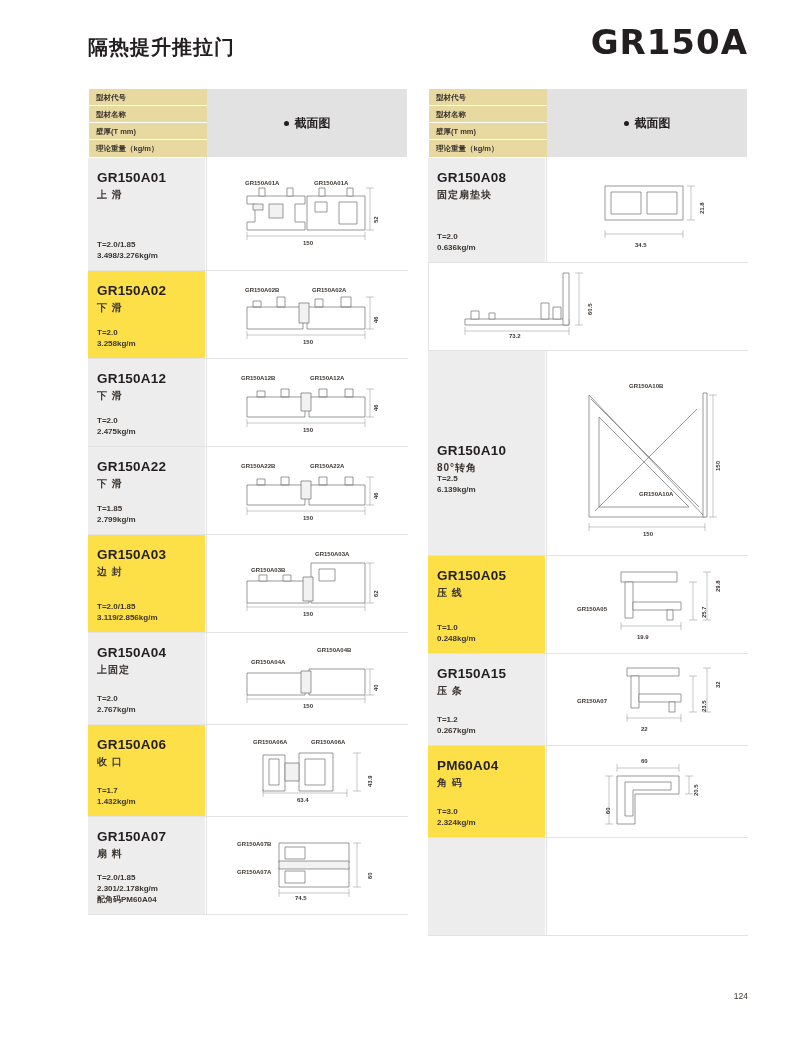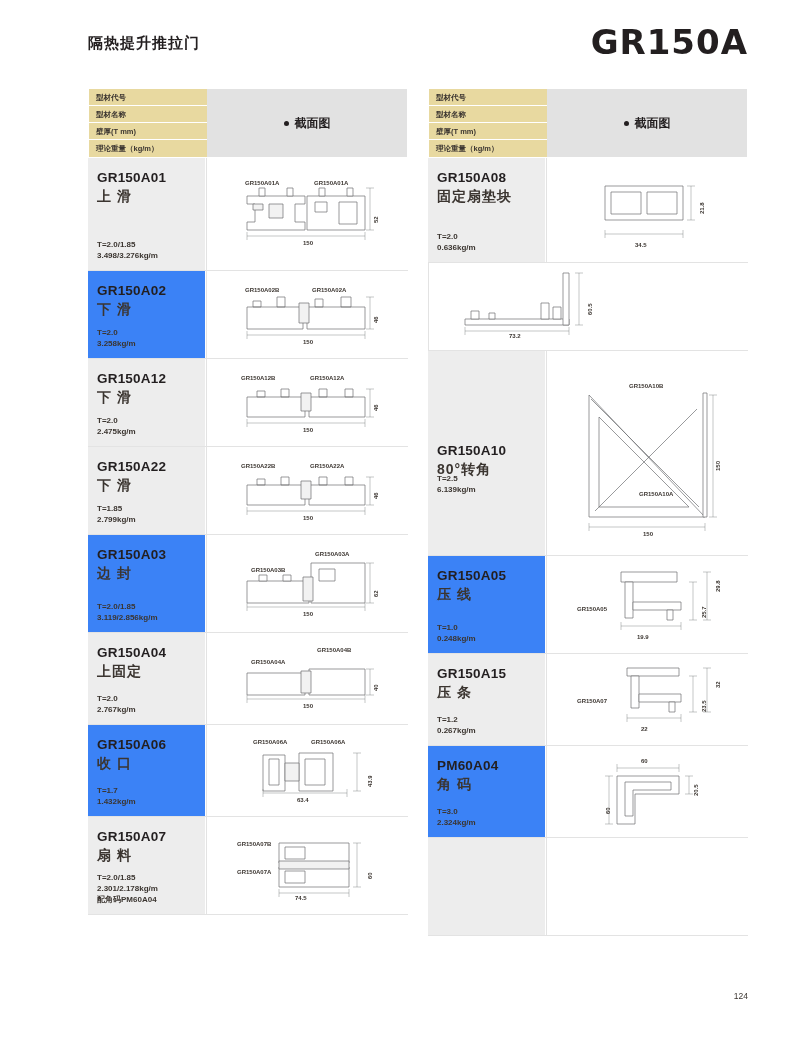--- a/index.html
+++ b/index.html
@@ -26,21 +26,21 @@
     position: absolute;
     left: 88px;
     top: 28px;
     right: 52px;
     height: 42px;
   }
   .header-title {
     position: absolute;
     left: 0;
     top: 6px;
-    font-size: 15px;
+    font-size: 20px;
     font-weight: bold;
     letter-spacing: 1px;
     color: #231f20;
   }
   .header-code {
     position: absolute;
     right: 0;
     top: -6px;
     font-size: 34px;
     font-weight: bold;
@@ -106,37 +106,37 @@
     position: relative;
   }
   .row:first-of-type { border-top: 1px solid #e3e3e3; }
   .cell-info {
     width: 118px;
     box-sizing: border-box;
     padding: 12px 8px 8px 9px;
     border-right: 1px solid #ffffff;
     position: relative;
   }
-  .cell-info.gold { background: #3b82f6; }
+  .cell-info.gold { background: #fde047; }
   .cell-info.gray { background: #ededed; }
   .cell-draw {
     flex: 1;
     box-sizing: border-box;
     border-left: 1px solid #e3e3e3;
     position: relative;
     background: #ffffff;
   }
   .p-code {
     font-size: 13.5px;
     color: #231f20;
     letter-spacing: 0.2px;
     margin-bottom: 3px;
   }
   .p-name {
-    font-size: 14px;
+    font-size: 10px;
     color: #3b3530;
     letter-spacing: 1px;
   }
   .p-spec {
     position: absolute;
     left: 9px;
     bottom: 9px;
     font-size: 8px;
     line-height: 11px;
     color: #3b3530;

